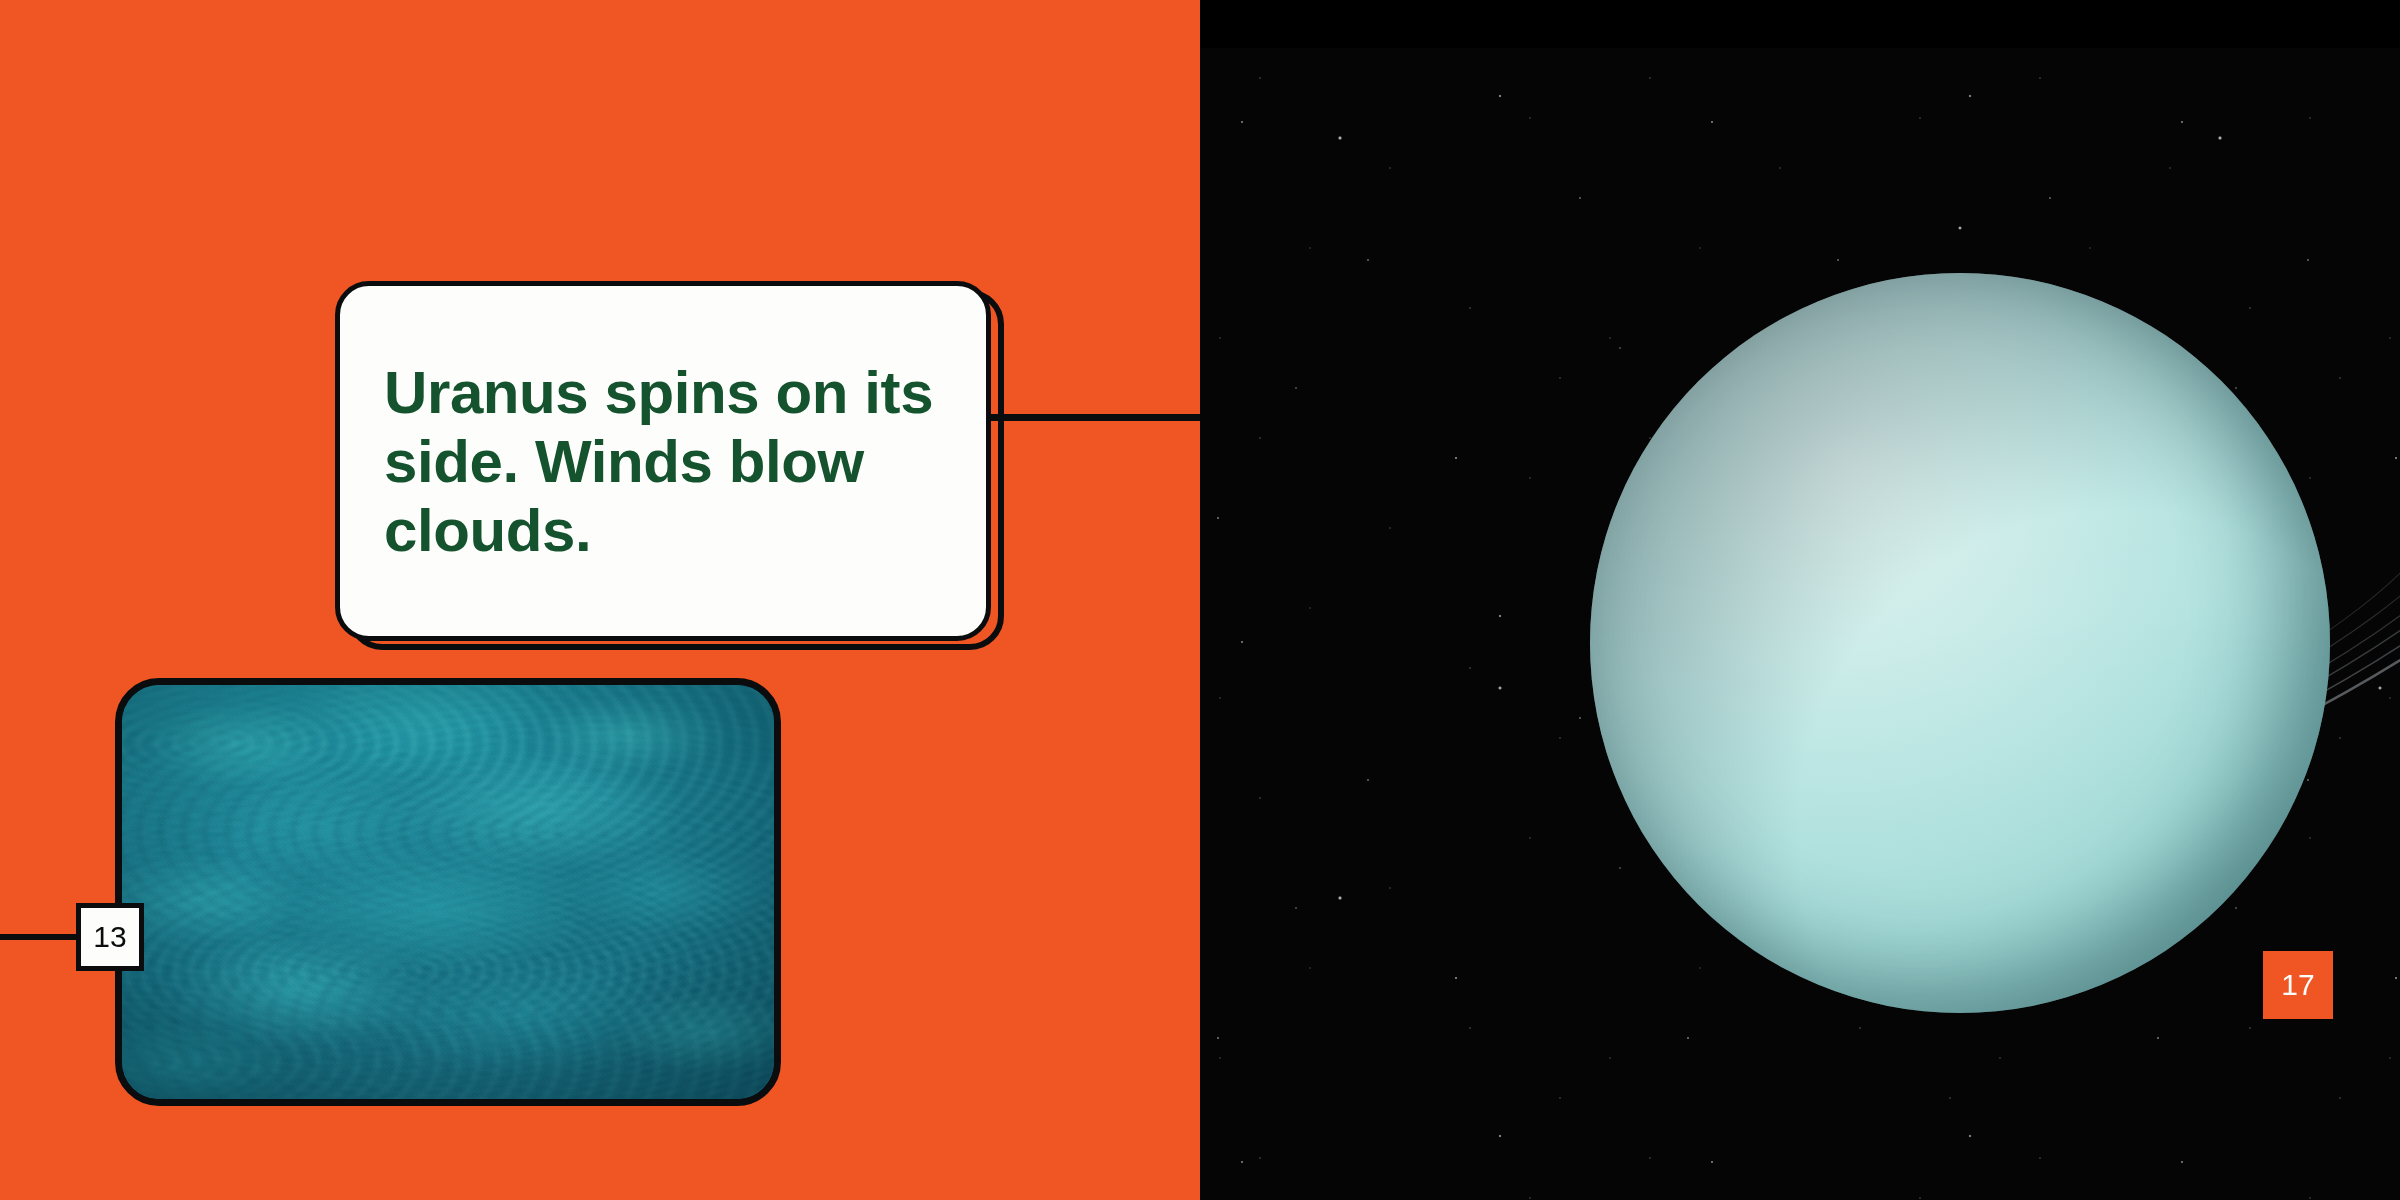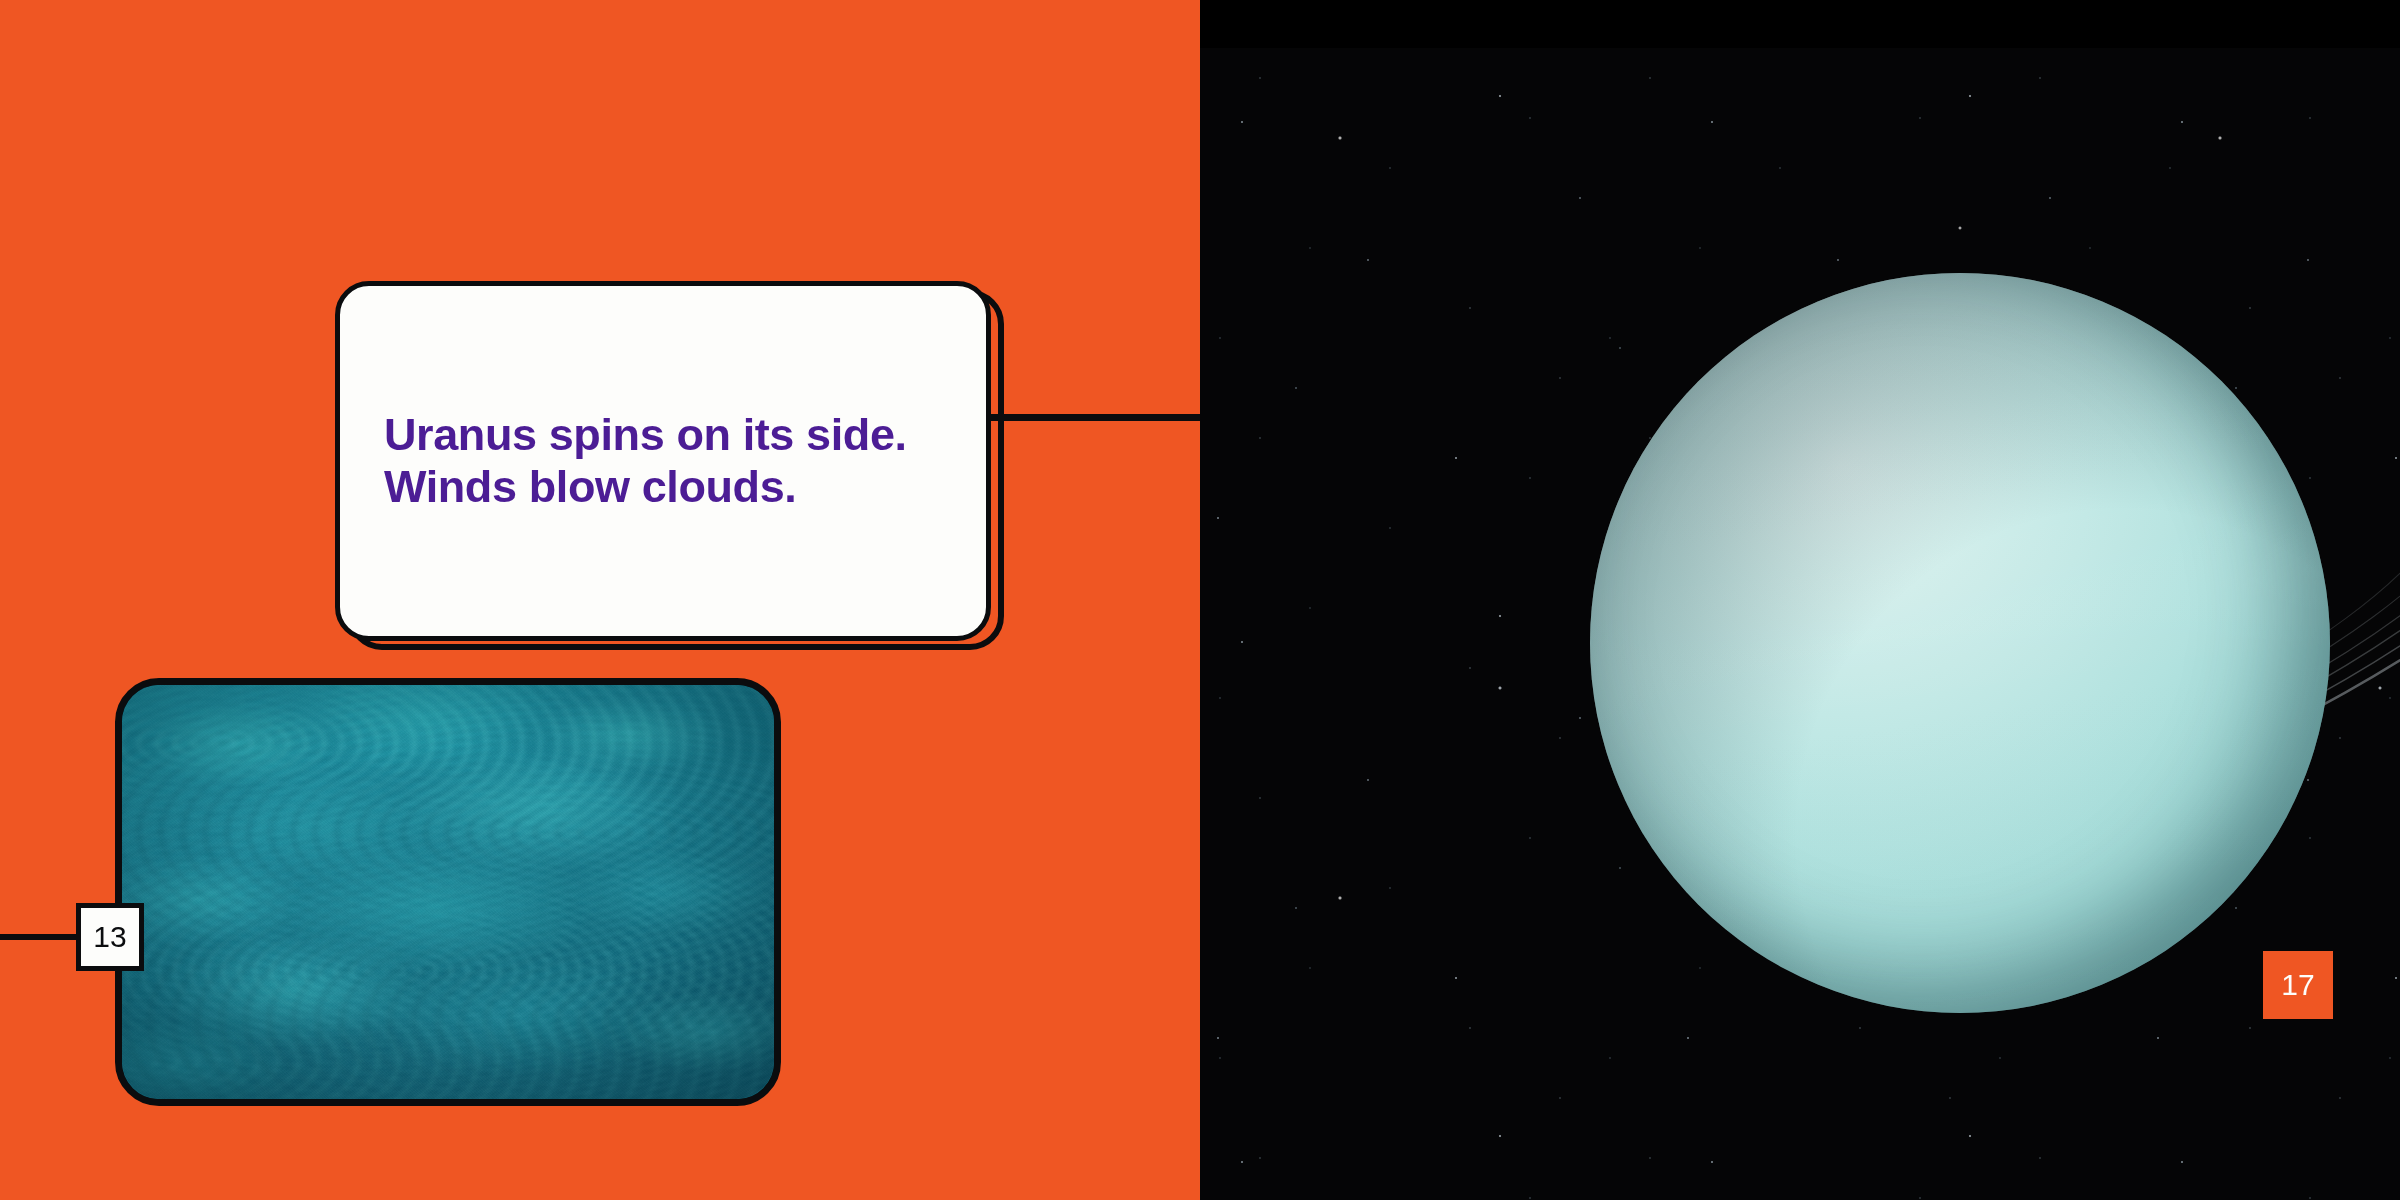--- a/index.html
+++ b/index.html
@@ -78,24 +78,24 @@
     height: 360px;
     background: #fdfdfb;
     border: 5px solid #0b0c0e;
     border-radius: 34px;
     box-sizing: border-box;
     display: flex;
     align-items: center;
     padding: 0 44px;
   }
   .card-text {
-    font-size: 45px;
+    font-size: 60px;
     line-height: 1.15;
     font-weight: bold;
-    color: #4c1d95;
+    color: #14532d;
     letter-spacing: -0.4px;
     margin: 0;
   }
 
   
   .cloud-frame {
     position: absolute;
     left: 115px;
     top: 678px;
     width: 666px;

